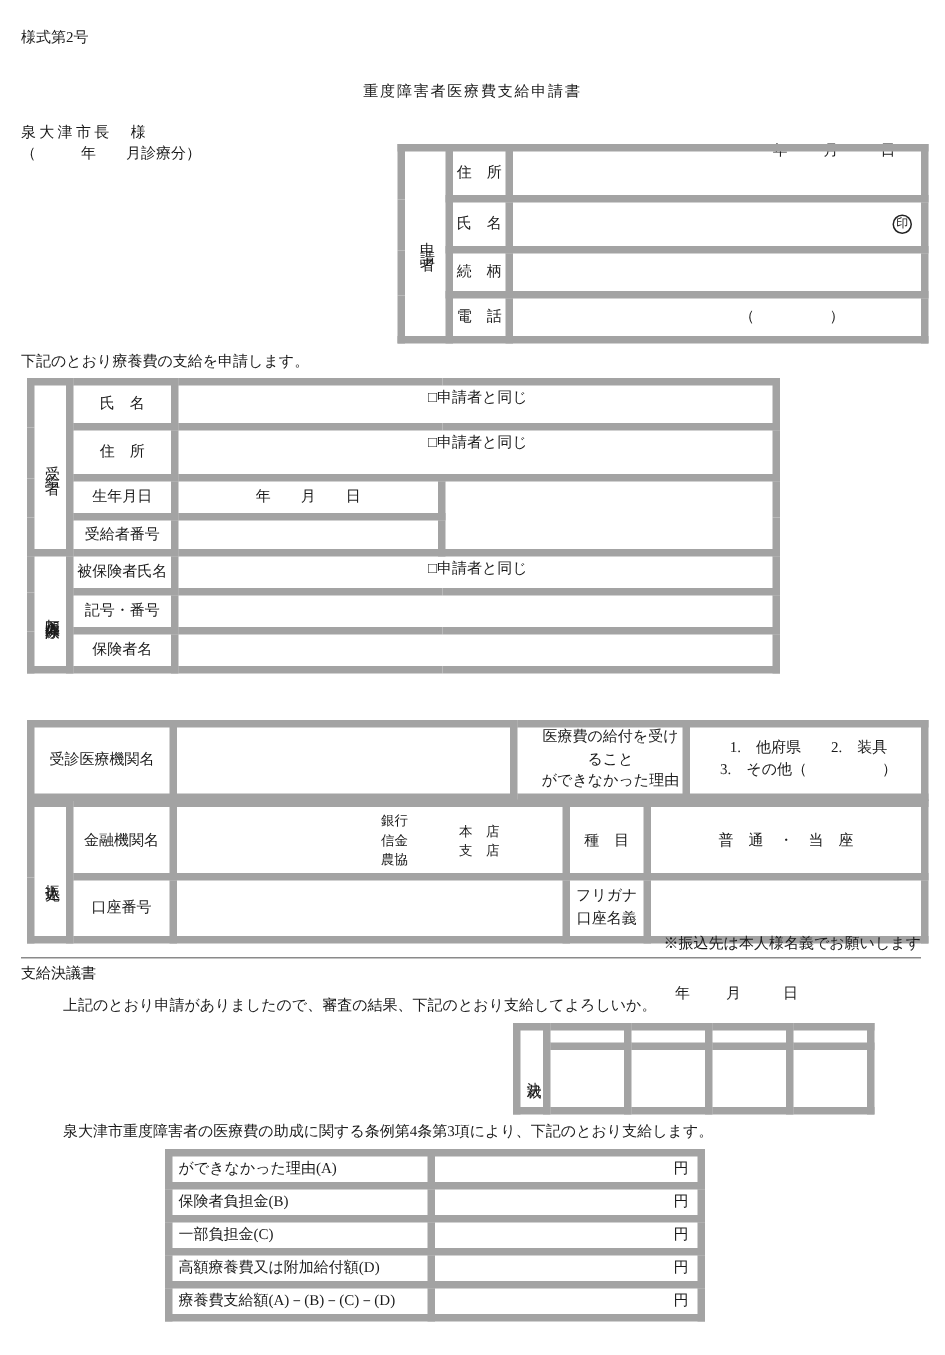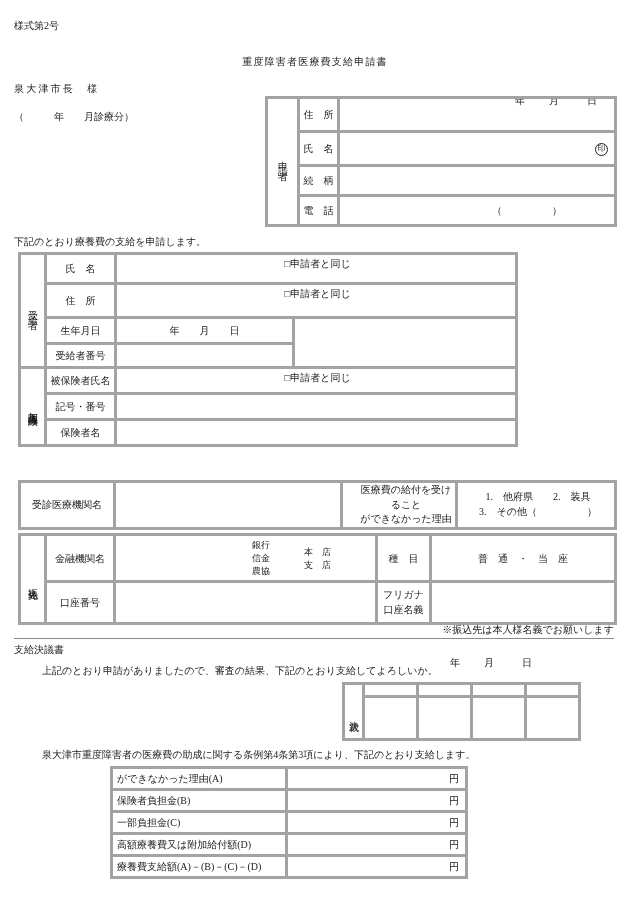--- a/index.html
+++ b/index.html
@@ -32,21 +32,21 @@
   .sp1 { letter-spacing: 2.2px; }
   .sp2 { letter-spacing: 1.2px; }
 
   
   table.grid {
     border-collapse: collapse;
     table-layout: fixed;
     font-size: 10px;
   }
   table.grid td {
-    border: 3px solid #a3a3a3;
+    border: 5px solid #a3a3a3;
     padding: 0;
     vertical-align: middle;
     text-align: center;
     font-size: 10px;
     line-height: 1.3;
   }
   td.lbl   { text-align: center; }
   td.blank { text-align: left; }
 
   
@@ -99,21 +99,21 @@
 <body>
 
 <div id="page">
 
   <div class="abs t t10" style="left:14px; top:20px;">様式第2号</div>
 
   <div class="abs t t10 center sp2" style="left:200px; top:56px; width:230px;">重度障害者医療費支給申請書</div>
 
   <div class="abs t t10 sp1" style="left:14px; top:83px;">泉大津市長　様</div>
 
-  <div class="abs t t10" style="left:14px; top:111px;">（　　　年　　月診療分）</div>
+  <div class="abs t t10" style="left:14px; top:97px;">（　　　年　　月診療分）</div>
 
   <div class="abs t t10 datebar" style="left:505px; top:82px; width:110px;">
     <span style="width:34px; text-align:left;">年</span><span style="width:38px; text-align:left;">月</span><span style="width:20px; text-align:left;">日</span>
   </div>
 
   <table class="grid abs" style="left:265px; top:96px; width:349px;">
     <colgroup>
       <col style="width:32px;">
         <col style="width:40px;">
         <col style="width:277px;">

